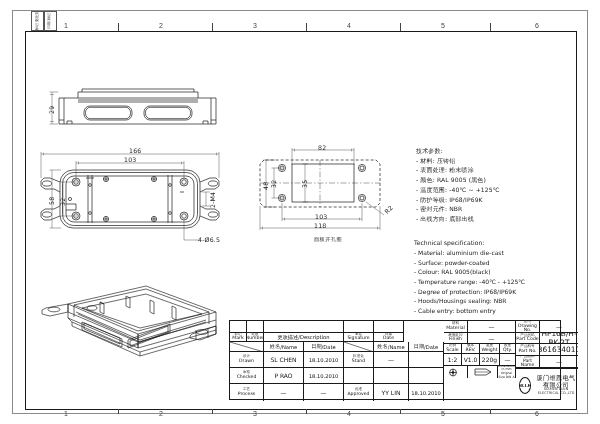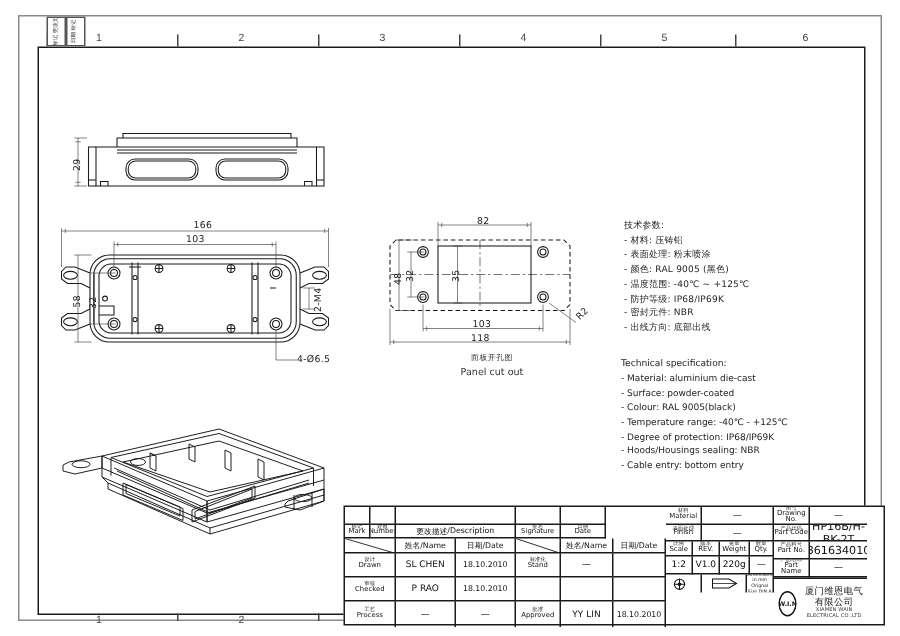--- a/index.html
+++ b/index.html
@@ -287,21 +287,20 @@
     <div class="dimtxt" style="left:68px;top:4px;">82</div>
     <div class="dimtxt v" style="left:12px;top:50px;">48</div>
     <div class="dimtxt v" style="left:20px;top:48px;">32</div>
     <div class="dimtxt v" style="left:51px;top:48px;">35</div>
     <div class="dimtxt" style="left:65px;top:73px;">103</div>
     <div class="dimtxt" style="left:64px;top:82px;">118</div>
     <div class="dimtxt" style="left:133px;top:70px;transform:rotate(-45deg);transform-origin:left top;">R2</div>
 
     <div class="caption" style="left:18px;top:96px;width:120px;">
       <div class="cn">面板开孔图</div>
-      <div>Panel cut out</div>
     </div>
   </div>
 
   <div class="view" style="left:30px;top:282px;">
     <svg width="200" height="95" viewBox="0 0 200 95">
       <g fill="none" stroke="#1a1a1a" stroke-width="0.65">
 
         <path d="M38,22 L116,4 L186,30 L108,52 Z"></path>
         <path d="M44,23 L116,7 L179,30 L108,49 Z"></path>
 
@@ -356,21 +355,21 @@
     <div class="t">Technical specification:</div>
     <div>- Material: aluminium die-cast</div>
     <div>- Surface: powder-coated</div>
     <div>- Colour: RAL 9005(black)</div>
     <div>- Temperature range: -40℃ - +125℃</div>
     <div>- Degree of protection: IP68/IP69K</div>
     <div>- Hoods/Housings sealing: NBR</div>
     <div>- Cable entry: bottom entry</div>
   </div>
 
-  <div class="tb" style="left:229px;top:337px;width:361px;height:80px;">
+  <div class="tb" style="left:229px;top:320px;width:332px;height:80px;">
 
     <div class="cell" style="left:0;top:0;width:17px;height:12px;"></div>
     <div class="cell" style="left:17px;top:0;width:17px;height:12px;"></div>
     <div class="cell" style="left:34px;top:0;width:80px;height:12px;"></div>
     <div class="cell" style="left:114px;top:0;width:30px;height:12px;"></div>
     <div class="cell" style="left:144px;top:0;width:30px;height:12px;"></div>
 
     <div class="cell" style="left:0;top:12px;width:17px;height:9px;">
       <div class="lbl">
           <span class="cn">标记</span>

